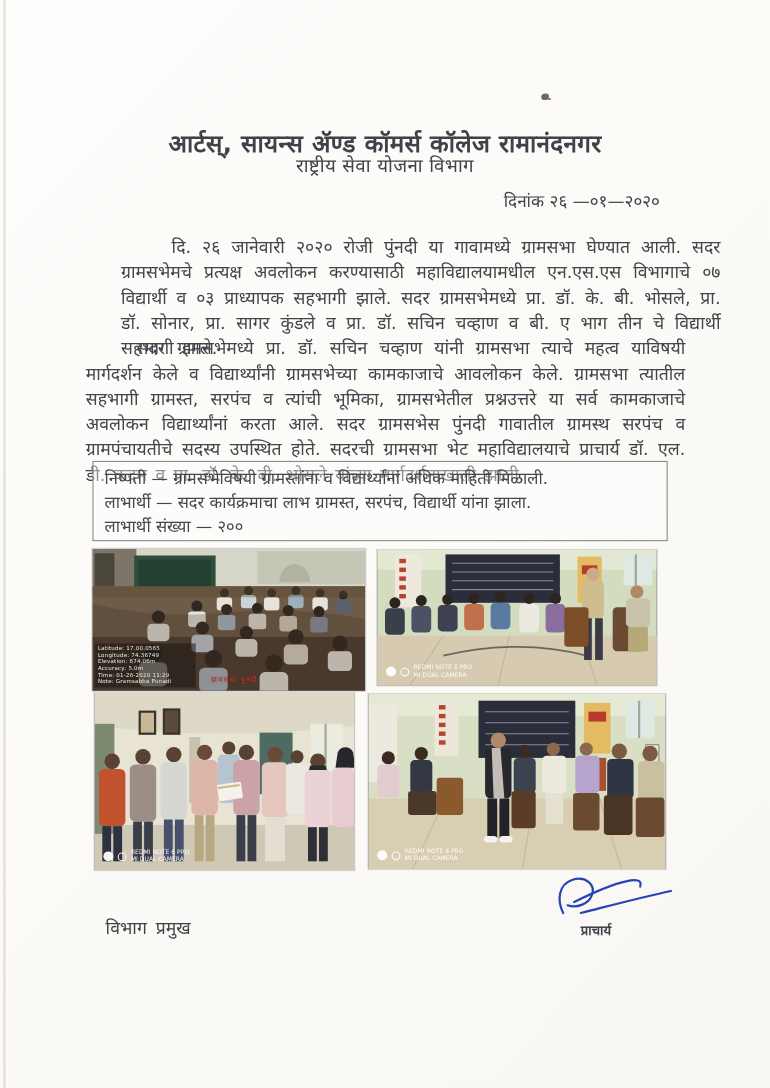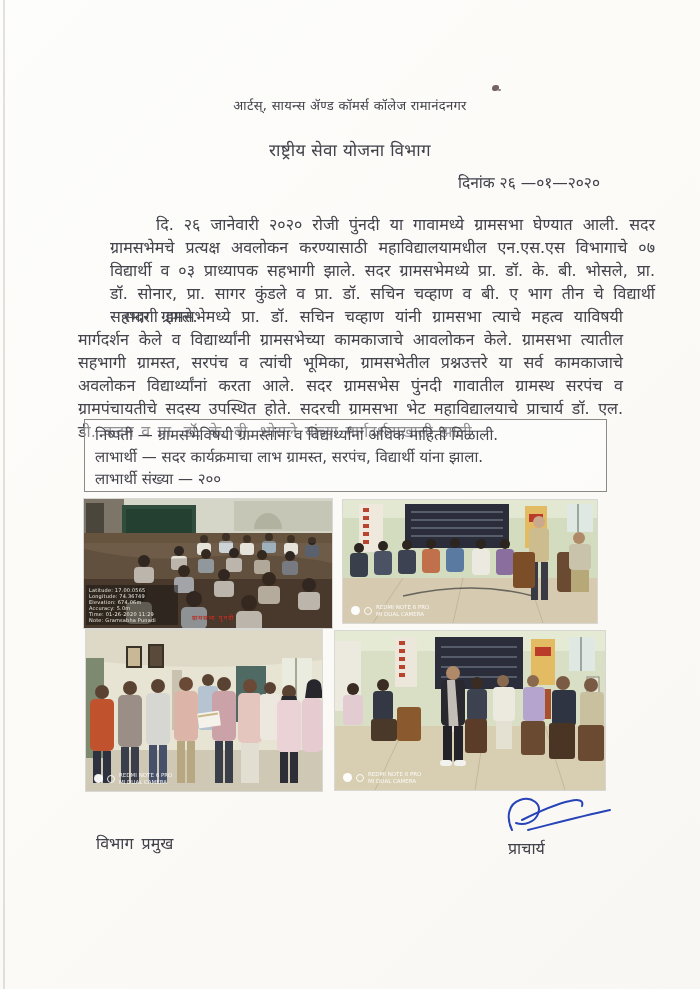--- a/index.html
+++ b/index.html
@@ -12,21 +12,21 @@
     position:relative;width:700px;height:989px;overflow:hidden;
     background:linear-gradient(135deg,#fdfdfb 0%,#fbfaf7 55%,#f8f7f3 100%);
     color:#3b3b41;
   }
   .page::before{
     content:"";position:absolute;left:3px;top:0;width:2px;height:100%;
     background:rgba(150,140,130,0.25);
   }
   .abs{position:absolute;}
   .hdr{width:700px;text-align:center;letter-spacing:.3px;color:#41414a;}
-  .hdr1{top:96px;font-size:13px;}
+  .hdr1{top:114px;font-size:22px;font-weight:bold;}
   .hdr2{top:138px;font-size:17px;}
   .dateline{top:159px;right:100px;font-size:15.5px;color:#41414a;margin-top:12px;}
   .doctitle{top:181px;width:700px;text-align:center;font-size:22px;letter-spacing:1px;color:#3c3c44;}
   .bodytext{
     left:78px;width:545px;font-size:16px;line-height:23px;
     text-align:justify;color:#44444c;word-spacing:2.5px;
   }
   .p1{top:213px;margin-left:32px;}
   .p1 .ind, .p2 .ind{display:inline-block;width:46px;}
   .p2{top:305px;}
@@ -52,21 +52,21 @@
     color:#c53a2e;font-size:6.5px;letter-spacing:1px;white-space:nowrap;
     text-shadow:0 0 1px rgba(120,0,0,.6);
   }
   .wm{
     position:absolute;left:8px;bottom:6px;display:flex;align-items:center;gap:4px;
     color:rgba(255,255,255,0.9);font-size:5.5px;line-height:6.5px;
   }
   .wm .c1{width:9px;height:9px;border-radius:50%;background:#fff;opacity:.95;}
   .wm .c2{width:8px;height:8px;border-radius:50%;border:1.3px solid #fff;box-sizing:border-box;opacity:.9;}
   .sigline{left:498px;top:790px;width:118px;height:52px;}
-  .siglabel{left:508px;top:837px;font-size:16px;color:#41414a;}
+  .siglabel{left:528px;top:837px;font-size:12px;color:#41414a;font-weight:bold;}
   .deptlabel{left:78px;top:832px;font-size:16px;color:#41414a;word-spacing:3px;margin-left:18px;}
   .speck{
     left:492px;top:85px;width:7px;height:6px;background:#53403e;
     border-radius:60% 40% 55% 45%;opacity:.8;
   }
   .speck::after{content:"";position:absolute;left:6px;top:4px;width:3px;height:2px;background:#6a5350;border-radius:50%;}
 </style>
 </head>
 <body>
 

